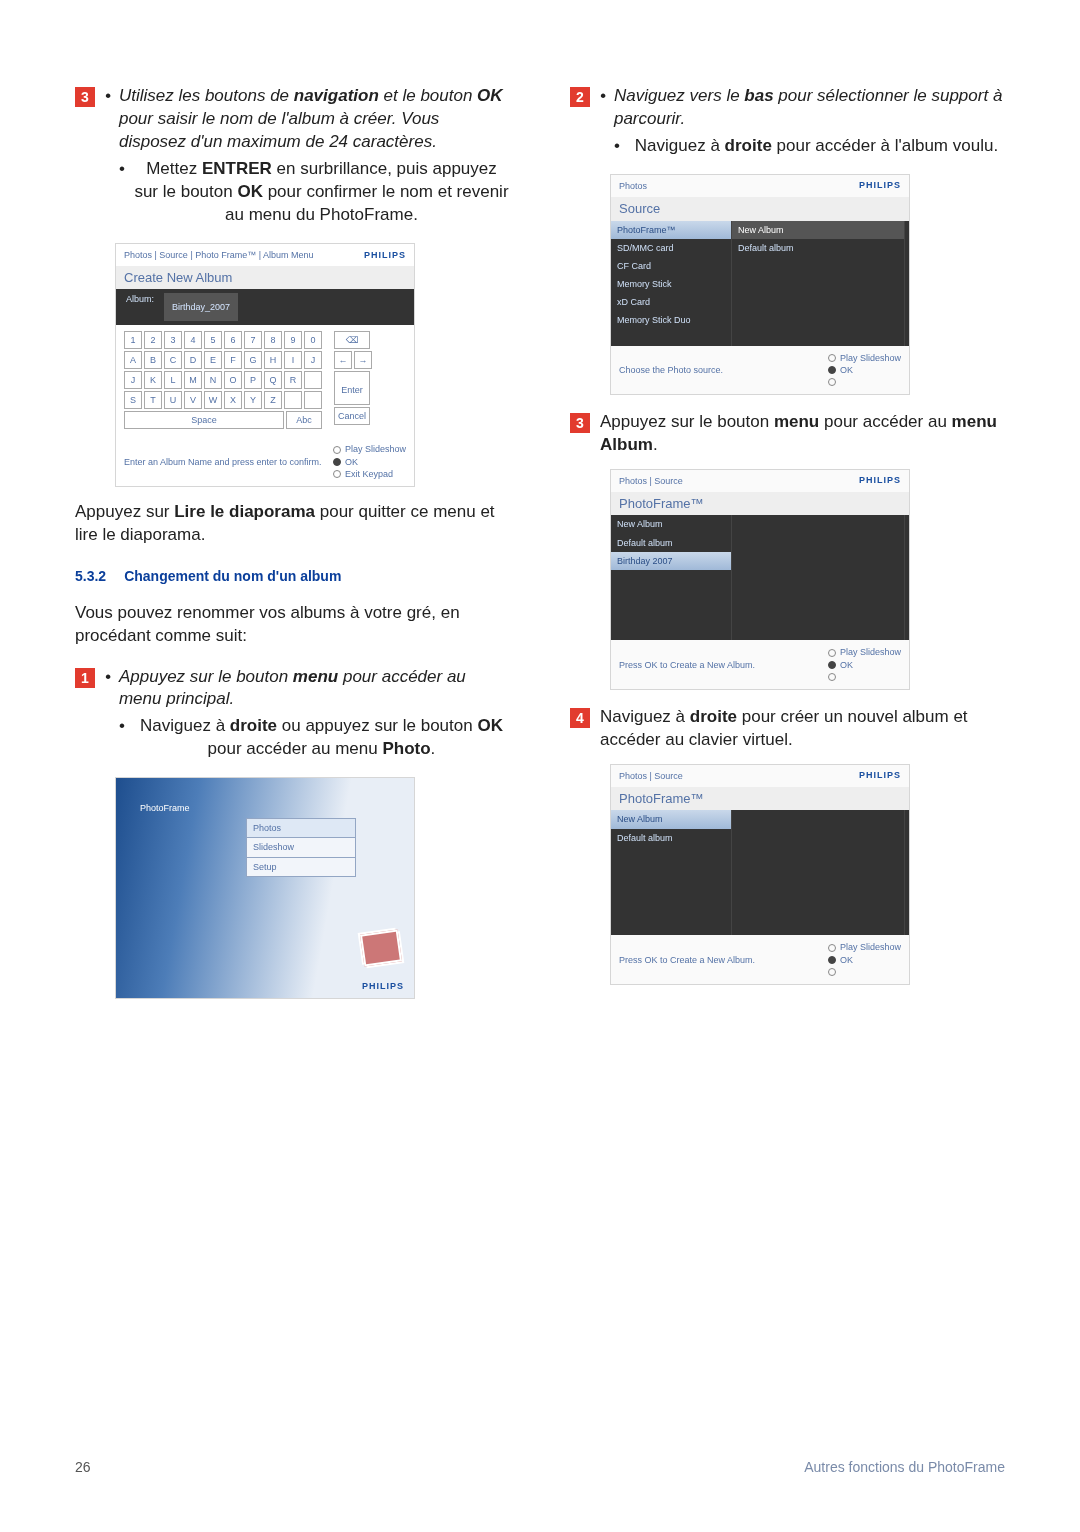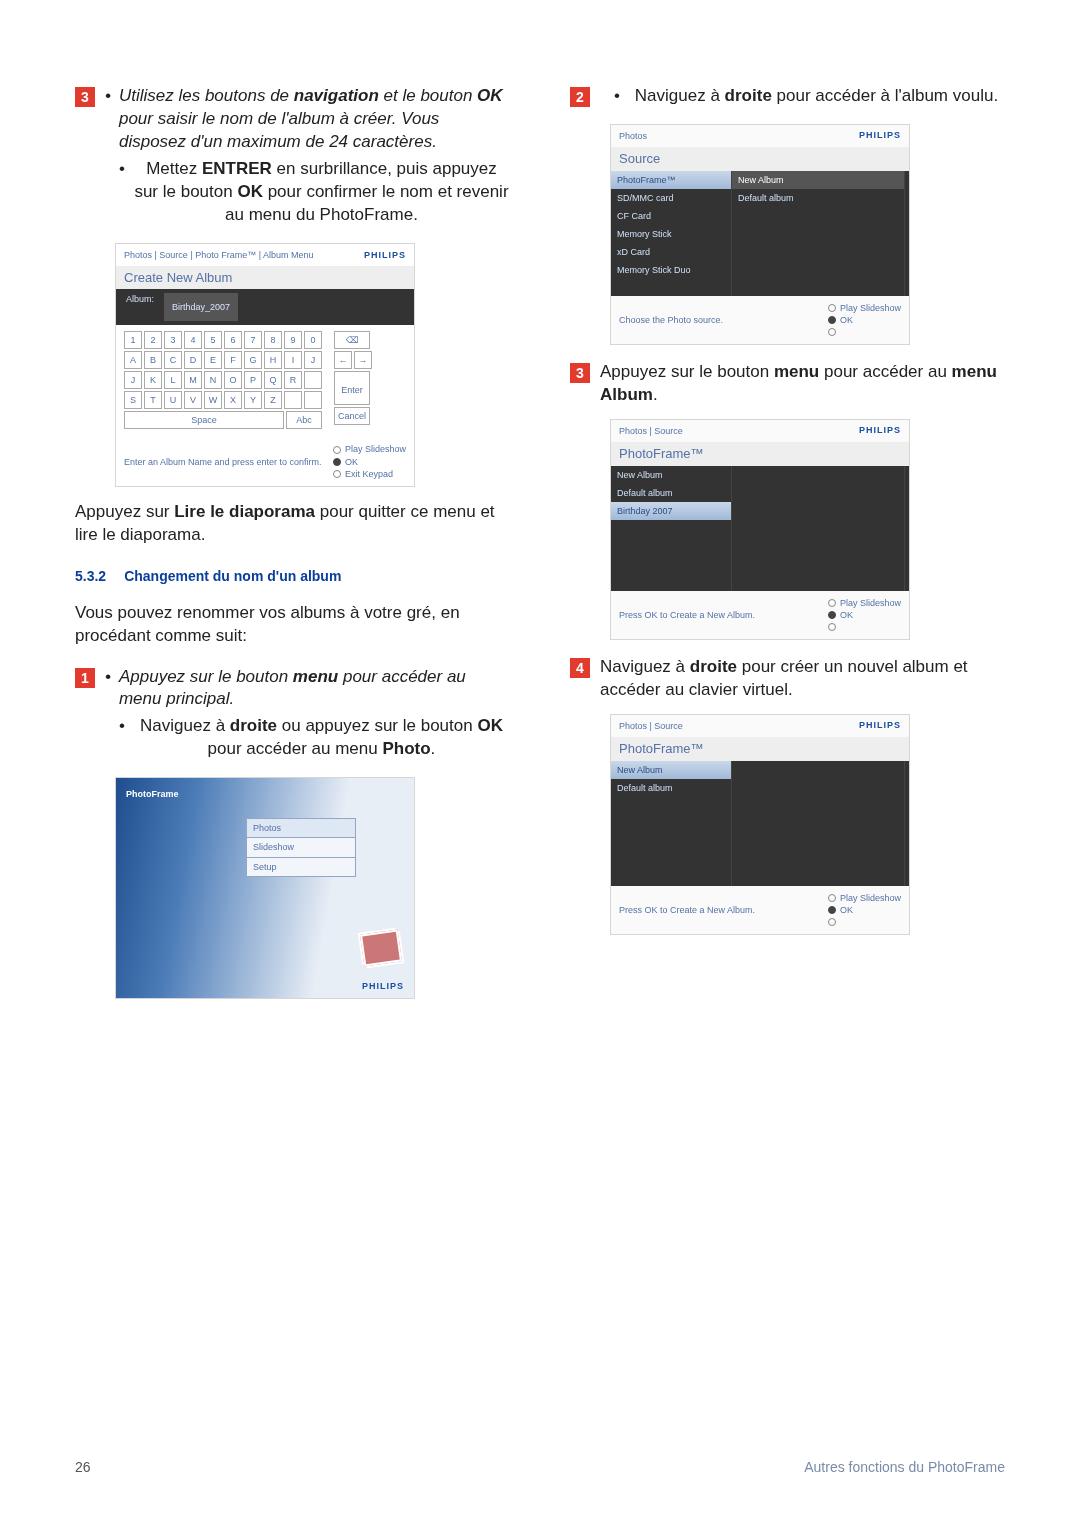--- a/index.html
+++ b/index.html
@@ -98,21 +98,21 @@
   .kb-r { display:flex; gap:2px; margin-bottom:2px; padding:0 4px;}
   .key { width:18px; height:18px; border:1px solid #aaa; font-size:9px; text-align:center;
          line-height:16px; color:#5472a6;}
   .key.w2{ width:36px;}
   .key.space{ flex:1;}
   .kb-wrap { display:flex; }
   .kb-col2 { display:flex; flex-direction:column; gap:2px; padding:0 4px 0 4px;}
   .pf-shot { width:300px; margin:12px 0 16px 40px; border:1px solid #d6d6d6;
              position:relative; font-size:9px;}
   .pf-grad { height:220px; background:linear-gradient(100deg,#1e4e8e 0%,#4d7db8 25%,#e8eef6 70%);
-             color:#fff; font-weight:bold; padding:10px;}
+             color:#fff; font-weight:normal; padding:24px;}
   .pf-menu { position:absolute; left:130px; top:40px; width:110px;}
   .pf-menu div { border:1px solid #93a6c4; border-top:none; font-size:9px;
                  padding:3px 6px; color:#5472a6; background:#f2f5fa;}
   .pf-menu div:first-child { border-top:1px solid #93a6c4; background:#dee8f5;}
   .pf-thumb { position:absolute; right:14px; bottom:34px; width:38px; height:32px;
               background:#c77; border:2px solid #fff; box-shadow:2px 2px 0 #fff, -2px -2px 0 #fff;
               transform:rotate(-8deg);}
   .pf-brand { position:absolute; right:10px; bottom:6px; color:#1a4fa0; font-weight:bold;
               letter-spacing:1px;}
   .footer {
@@ -275,20 +275,25 @@
       </div>
       <div class="pf-thumb"></div>
       <div class="pf-brand">PHILIPS</div>
     </div>
   </div>
 
   <div class="col">
     <div class="step">
       <div class="step-num">2</div>
       <div class="step-body">
+        <div class="bul">
+            <div>
+          <span>Naviguez vers le </span><b>bas</b><span> pour sélectionner le support à parcourir.</span>
+        </div>
+          </div>
         <div class="sub-bul">
             <div>
           <span>Naviguez à </span><b>droite</b><span> pour accéder à l'album voulu.</span>
         </div>
           </div>
       </div>
     </div>
 
     <div class="shot">
       <div class="crumbs">Photos</div>

